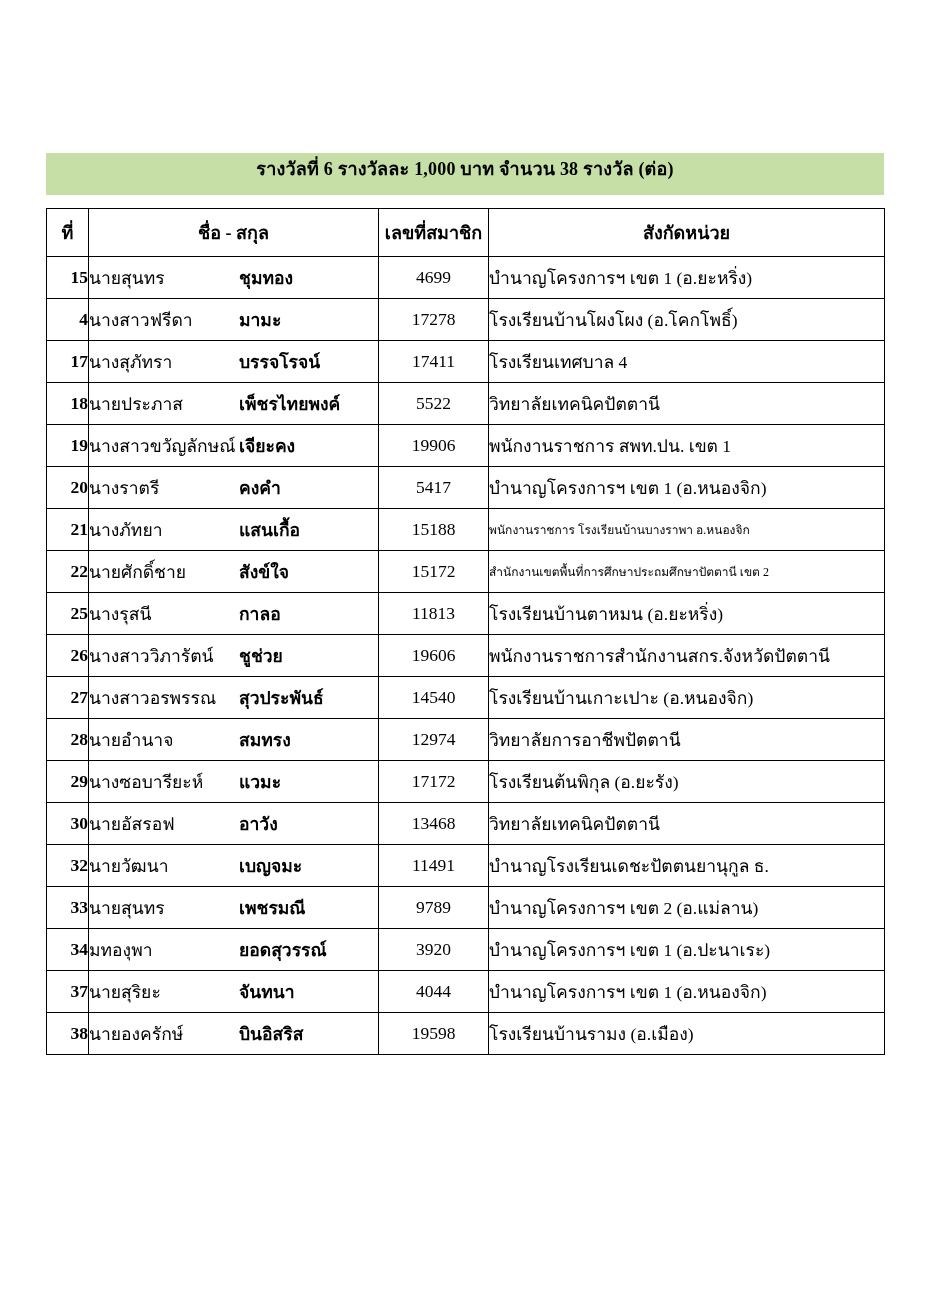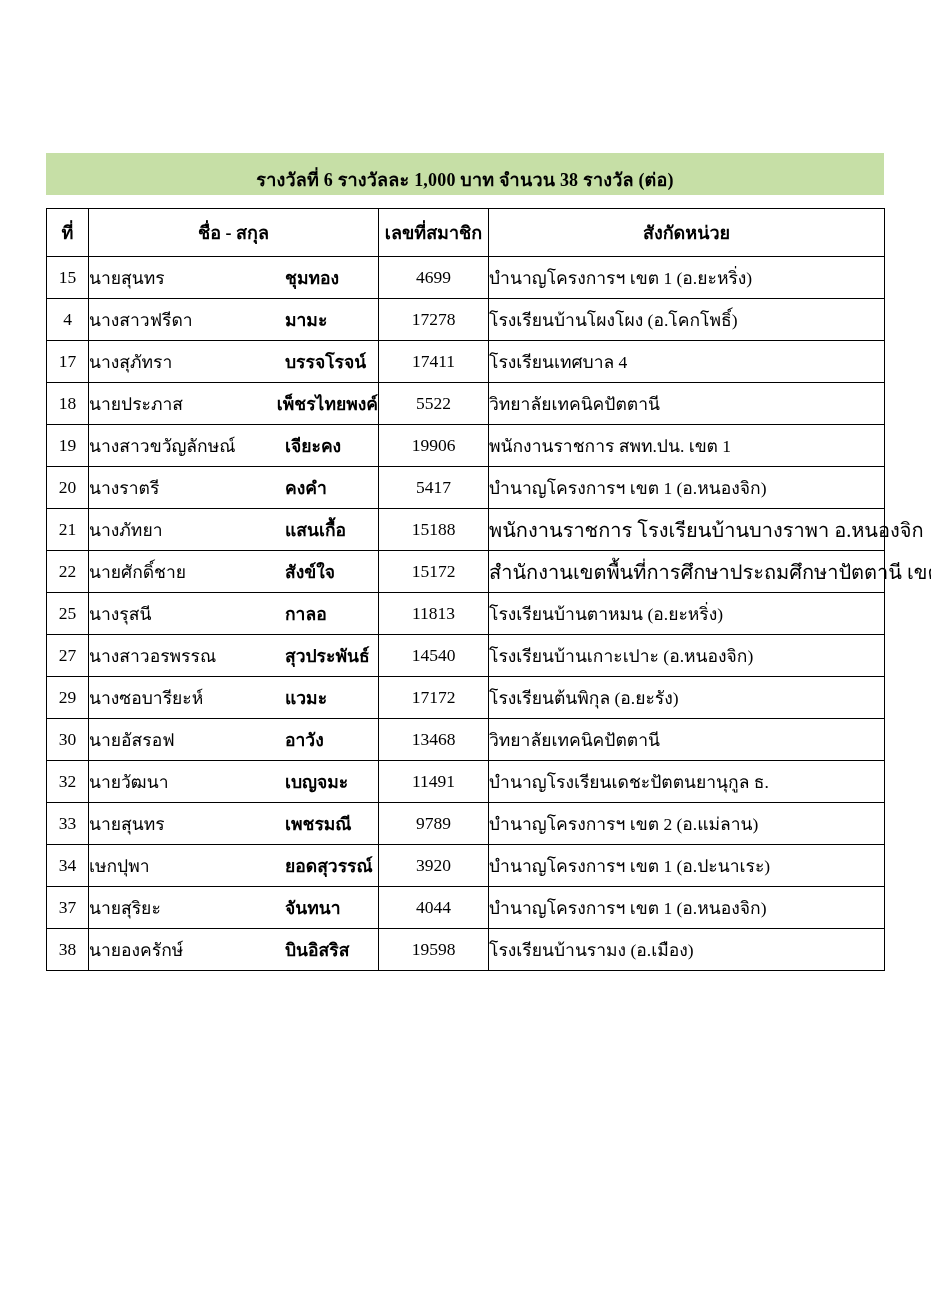--- a/index.html
+++ b/index.html
@@ -25,21 +25,21 @@
     position: absolute;
     left: 46px;
     top: 153px;
     width: 838px;
   }
   .title-bar {
     background: #c6dfa6;
     border: 1px solid #c6dfa6;
     height: 40px;
     display: flex;
-    align-items: flex-end;
+    align-items: flex-start;
     justify-content: center;
   }
   .title-text {
     font-size: 18px;
     font-weight: bold;
     letter-spacing: 0.2px;
     color: #000;
   }
   table.award {
     border-collapse: collapse;
@@ -59,50 +59,50 @@
     font-weight: bold;
     font-size: 18px;
     height: 47px;
   }
   col.c-no    { width: 42px; }
   col.c-name  { width: 290px; }
   col.c-id    { width: 110px; }
   col.c-unit  { width: 396px; }
 
   td.no {
-    text-align: center;
+    text-align: right;
+    font-weight: bold;
   }
   td.name {
     padding: 0 0 0 14px;
   }
   .name-inner {
     display: flex;
     align-items: flex-start;
-    gap: 46px;
   }
   .fname {
     display: inline-block;
     width: 150px;
     white-space: nowrap;
     overflow: visible;
   }
   .lname {
     display: inline-block;
     white-space: nowrap;
     font-weight: bold;
   }
   td.memno {
     text-align: center;
   }
   td.unit {
     padding-left: 9px;
     white-space: nowrap;
   }
   td.unit.small {
-    font-size: 20px;
+    font-size: 12px;
   }
 </style>
 </head>
 <body>
 
 <div class="page">
   <div class="doc">
 
     <div class="title-bar">
       <span class="title-text">รางวัลที่ 6 รางวัลละ 1,000 บาท จำนวน 38 รางวัล (ต่อ)</span>
@@ -228,33 +228,55 @@
           <td class="name">
             <span class="name-inner">
               <span class="fname">นางรุสนี</span>
               <span class="lname">กาลอ</span>
             </span>
           </td>
           <td class="memno">11813</td>
           <td class="unit">โรงเรียนบ้านตาหมน  (อ.ยะหริ่ง)</td>
         </tr>
 
+        <tr>
+          <td class="no">26</td>
+          <td class="name">
+            <span class="name-inner">
+              <span class="fname">นางสาววิภารัตน์</span>
+              <span class="lname">ชูช่วย</span>
+            </span>
+          </td>
+          <td class="memno">19606</td>
+          <td class="unit">พนักงานราชการสำนักงานสกร.จังหวัดปัตตานี</td>
+        </tr>
 
         <tr>
           <td class="no">27</td>
           <td class="name">
             <span class="name-inner">
               <span class="fname">นางสาวอรพรรณ</span>
               <span class="lname">สุวประพันธ์</span>
             </span>
           </td>
           <td class="memno">14540</td>
           <td class="unit">โรงเรียนบ้านเกาะเปาะ  (อ.หนองจิก)</td>
         </tr>
 
+        <tr>
+          <td class="no">28</td>
+          <td class="name">
+            <span class="name-inner">
+              <span class="fname">นายอำนาจ</span>
+              <span class="lname">สมทรง</span>
+            </span>
+          </td>
+          <td class="memno">12974</td>
+          <td class="unit">วิทยาลัยการอาชีพปัตตานี</td>
+        </tr>
 
         <tr>
           <td class="no">29</td>
           <td class="name">
             <span class="name-inner">
               <span class="fname">นางซอบารียะห์</span>
               <span class="lname">แวมะ</span>
             </span>
           </td>
           <td class="memno">17172</td>
@@ -295,21 +317,21 @@
             </span>
           </td>
           <td class="memno">9789</td>
           <td class="unit">บำนาญโครงการฯ เขต 2 (อ.แม่ลาน)</td>
         </tr>
 
         <tr>
           <td class="no">34</td>
           <td class="name">
             <span class="name-inner">
-              <span class="fname">เษกปุพา</span>
+              <span class="fname">มทองุพา</span>
               <span class="lname">ยอดสุวรรณ์</span>
             </span>
           </td>
           <td class="memno">3920</td>
           <td class="unit">บำนาญโครงการฯ เขต 1 (อ.ปะนาเระ)</td>
         </tr>
 
 
 
         <tr>

